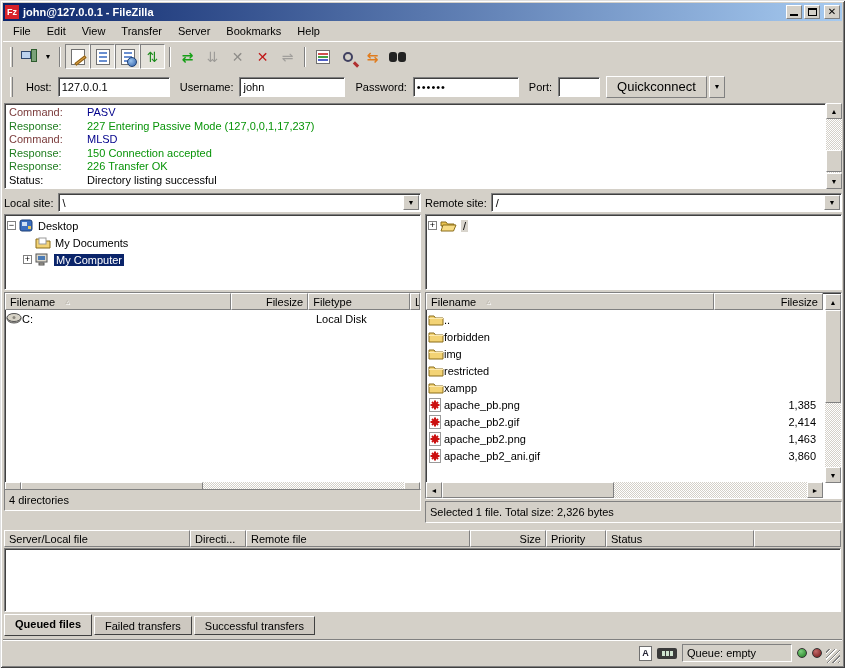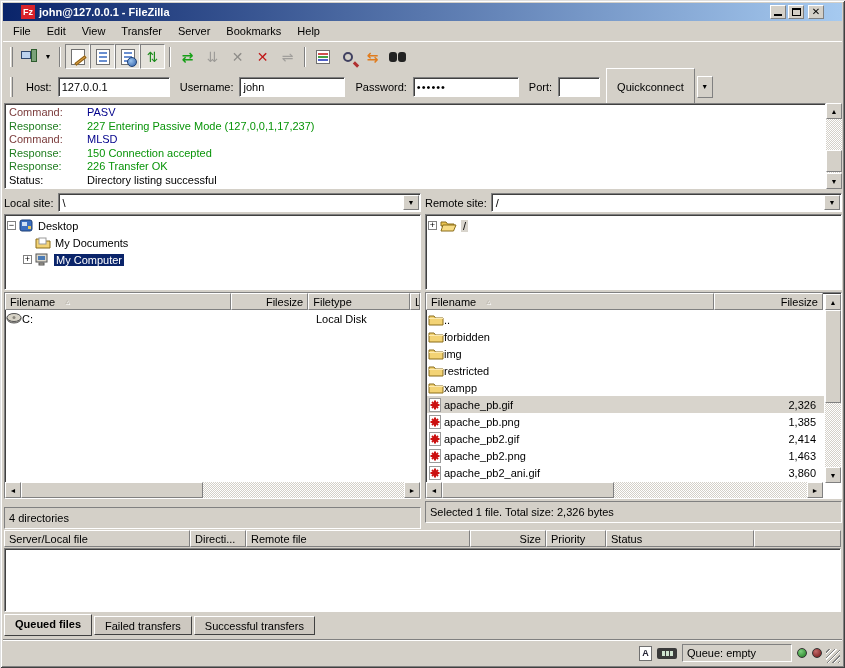--- a/index.html
+++ b/index.html
@@ -9,21 +9,21 @@
   .screen {
     position:relative; width:845px; height:668px; background:#d4d0c8; overflow:hidden;
     box-shadow: inset 1px 1px 0 #dfdfdf, inset -1px -1px 0 #404040,
                 inset 2px 2px 0 #ffffff, inset -2px -2px 0 #808080;
   }
   .raised-thin { border:1px solid; border-color:#ffffff #808080 #808080 #ffffff; background:#d4d0c8; }
 
   
   .titlebar { position:absolute; left:3px; top:3px; right:3px; height:18px;
     background:linear-gradient(90deg,#0a246a,#a6caf0);
-    display:flex; align-items:center; padding:0 18px; }
+    display:flex; align-items:center; padding:0 2px; }
   .fz-logo { width:14px; height:14px; background:#d8222a; color:#fff; font-weight:bold;
     font-size:9px; line-height:14px; text-align:center; margin-right:4px; flex:none; }
   .title-text { color:#fff; font-weight:bold; font-size:11px; white-space:nowrap; flex:1; }
   .tb-btns { display:flex; gap:2px; }
   .tb-btn { width:16px; height:14px; display:flex; align-items:center; justify-content:center;
     font-size:9px; font-weight:bold; color:#000; }
   .glyph-min { width:8px; height:2px; background:#000; margin-top:6px; }
   .glyph-max { width:9px; height:8px; border:1px solid #000; border-top-width:2px; }
   .glyph-close { font-size:10px; line-height:10px; }
 
@@ -60,21 +60,21 @@
   .srv-ico { width:16px; height:16px; position:relative; }
   .srv-ico .mon { position:absolute; left:0; top:2px; width:10px; height:8px; background:#bcd2ee; border:1px solid #30486e; }
   .srv-ico .twr { position:absolute; right:0; top:0; width:6px; height:13px; background:#7aa27a; border:1px solid #2e5c2e; }
 
   
   .qcbar { position:absolute; left:3px; top:71px; right:3px; height:31px;
     display:flex; align-items:center; padding-left:4px; gap:6px; }
   .qc-label { margin-left:4px; }
   .qc-input { height:20px; background:#fff; border:1px solid; border-color:#808080 #fff #fff #808080;
     box-shadow: inset 1px 1px 0 #404040; padding:0 3px; font-family:inherit; font-size:11px; outline:none; }
-  .qc-btn { height:37px; padding:0 10px; font-family:inherit; font-size:11px; }
+  .qc-btn { height:22px; padding:0 10px; font-family:inherit; font-size:13px; }
   .qc-drop { width:16px; height:22px; display:flex; align-items:center; justify-content:center; font-size:7px; }
 
   
   .log { position:absolute; left:4px; top:103px; width:822px; height:86px; background:#ffffff;
     border:1px solid; border-color:#808080 #fff #fff #808080; box-shadow: inset 1px 1px 0 #404040;
     padding:2px 0 0 4px; overflow:hidden; }
   .log-line { display:flex; line-height:13.5px; white-space:nowrap; }
   .log-label { width:78px; flex:none; }
   .t-command .log-label { color:#7b3b3b; } .t-command .log-text { color:#00008b; }
   .t-response .log-label { color:#1f7d1f; } .t-response .log-text { color:#089408; }
@@ -369,21 +369,21 @@
       <span class="sz" style="width:78px"></span>
       <span style="width:103px;padding-left:4px">Local Disk</span>
     </div>
 
     <div class="sb-h sb-track" style="left:0; bottom:0; right:0;">
       <div class="sb-btn raised-thin" style="left:0">◄</div>
       <div class="sb-thumb raised-thin" style="left:16px; top:0; height:16px; width:182px;"></div>
       <div class="sb-btn raised-thin" style="right:0">►</div>
     </div>
   </div>
-  <div class="mini-status" style="left:4px; top:507px; width:417px;">
+  <div class="mini-status" style="left:4px; top:489px; width:417px;">
     <span>4 directories</span>
   </div>
 
   <div class="pane-label-row" style="left:425px; top:192px; width:417px;text-align:center;">
     <span>Remote site:</span>
     <div class="combo">
       <span>/</span>
       <div class="combo-btn raised-thin">▼</div>
     </div>
   </div>
@@ -456,92 +456,77 @@
       <div class="file-row">
         <span class="fico">
             <svg width="16" height="13">
               <path d="M1 3 h5 l1.5 2 H15 v7 H1 z" fill="#f3d375" stroke="#8a6d1a"></path>
               <path d="M1 5.5 H15" stroke="#fce9ae"></path>
             </svg>
           </span>
         <span class="nm">xampp</span>
         <span class="sz" style="width:105px"></span>
       </div>
-      <div class="file-row row-sel">
+      <div class="file-row">
         <span class="fico">
             <svg width="14" height="14">
               <rect x="1.5" y="0.5" width="11" height="13" fill="#fff" stroke="#9a9a9a"></rect>
               <g stroke="#cc1111" stroke-width="2">
                 <line x1="7" y1="2.5" x2="7" y2="11.5"></line>
                 <line x1="2.5" y1="7" x2="11.5" y2="7"></line>
                 <line x1="4" y1="4" x2="10" y2="10"></line>
                 <line x1="10" y1="4" x2="4" y2="10"></line>
               </g>
             </svg>
           </span>
-        <span class="nm">apache_pb.gif</span>
-        <span class="sz" style="width:105px">2,326</span>
+        <span class="nm">apache_pb.png</span>
+        <span class="sz" style="width:105px">1,385</span>
       </div>
       <div class="file-row">
         <span class="fico">
             <svg width="14" height="14">
               <rect x="1.5" y="0.5" width="11" height="13" fill="#fff" stroke="#9a9a9a"></rect>
               <g stroke="#cc1111" stroke-width="2">
                 <line x1="7" y1="2.5" x2="7" y2="11.5"></line>
                 <line x1="2.5" y1="7" x2="11.5" y2="7"></line>
                 <line x1="4" y1="4" x2="10" y2="10"></line>
                 <line x1="10" y1="4" x2="4" y2="10"></line>
               </g>
             </svg>
           </span>
-        <span class="nm">apache_pb.png</span>
-        <span class="sz" style="width:105px">1,385</span>
+        <span class="nm">apache_pb2.gif</span>
+        <span class="sz" style="width:105px">2,414</span>
       </div>
       <div class="file-row">
         <span class="fico">
             <svg width="14" height="14">
               <rect x="1.5" y="0.5" width="11" height="13" fill="#fff" stroke="#9a9a9a"></rect>
               <g stroke="#cc1111" stroke-width="2">
                 <line x1="7" y1="2.5" x2="7" y2="11.5"></line>
                 <line x1="2.5" y1="7" x2="11.5" y2="7"></line>
                 <line x1="4" y1="4" x2="10" y2="10"></line>
                 <line x1="10" y1="4" x2="4" y2="10"></line>
               </g>
             </svg>
           </span>
-        <span class="nm">apache_pb2.gif</span>
-        <span class="sz" style="width:105px">2,414</span>
+        <span class="nm">apache_pb2.png</span>
+        <span class="sz" style="width:105px">1,463</span>
       </div>
       <div class="file-row">
         <span class="fico">
             <svg width="14" height="14">
               <rect x="1.5" y="0.5" width="11" height="13" fill="#fff" stroke="#9a9a9a"></rect>
               <g stroke="#cc1111" stroke-width="2">
                 <line x1="7" y1="2.5" x2="7" y2="11.5"></line>
                 <line x1="2.5" y1="7" x2="11.5" y2="7"></line>
                 <line x1="4" y1="4" x2="10" y2="10"></line>
                 <line x1="10" y1="4" x2="4" y2="10"></line>
               </g>
             </svg>
           </span>
-        <span class="nm">apache_pb2.png</span>
-        <span class="sz" style="width:105px">1,463</span>
-      </div>
-      <div class="file-row">
-        <span class="fico">
-            <svg width="14" height="14">
-              <rect x="1.5" y="0.5" width="11" height="13" fill="#fff" stroke="#9a9a9a"></rect>
-              <g stroke="#cc1111" stroke-width="2">
-                <line x1="7" y1="2.5" x2="7" y2="11.5"></line>
-                <line x1="2.5" y1="7" x2="11.5" y2="7"></line>
-                <line x1="4" y1="4" x2="10" y2="10"></line>
-                <line x1="10" y1="4" x2="4" y2="10"></line>
-              </g>
-            </svg>
-          </span>
         <span class="nm">apache_pb2_ani.gif</span>
         <span class="sz" style="width:105px">3,860</span>
       </div>
     </div>
 
     <div class="sb-v sb-track" style="right:0; top:1px; height:189px;">
       <div class="sb-btn raised-thin" style="top:0">▲</div>
       <div class="sb-thumb raised-thin" style="top:16px; left:0; width:16px; height:93px;"></div>
       <div class="sb-btn raised-thin" style="bottom:0">▼</div>
     </div>

